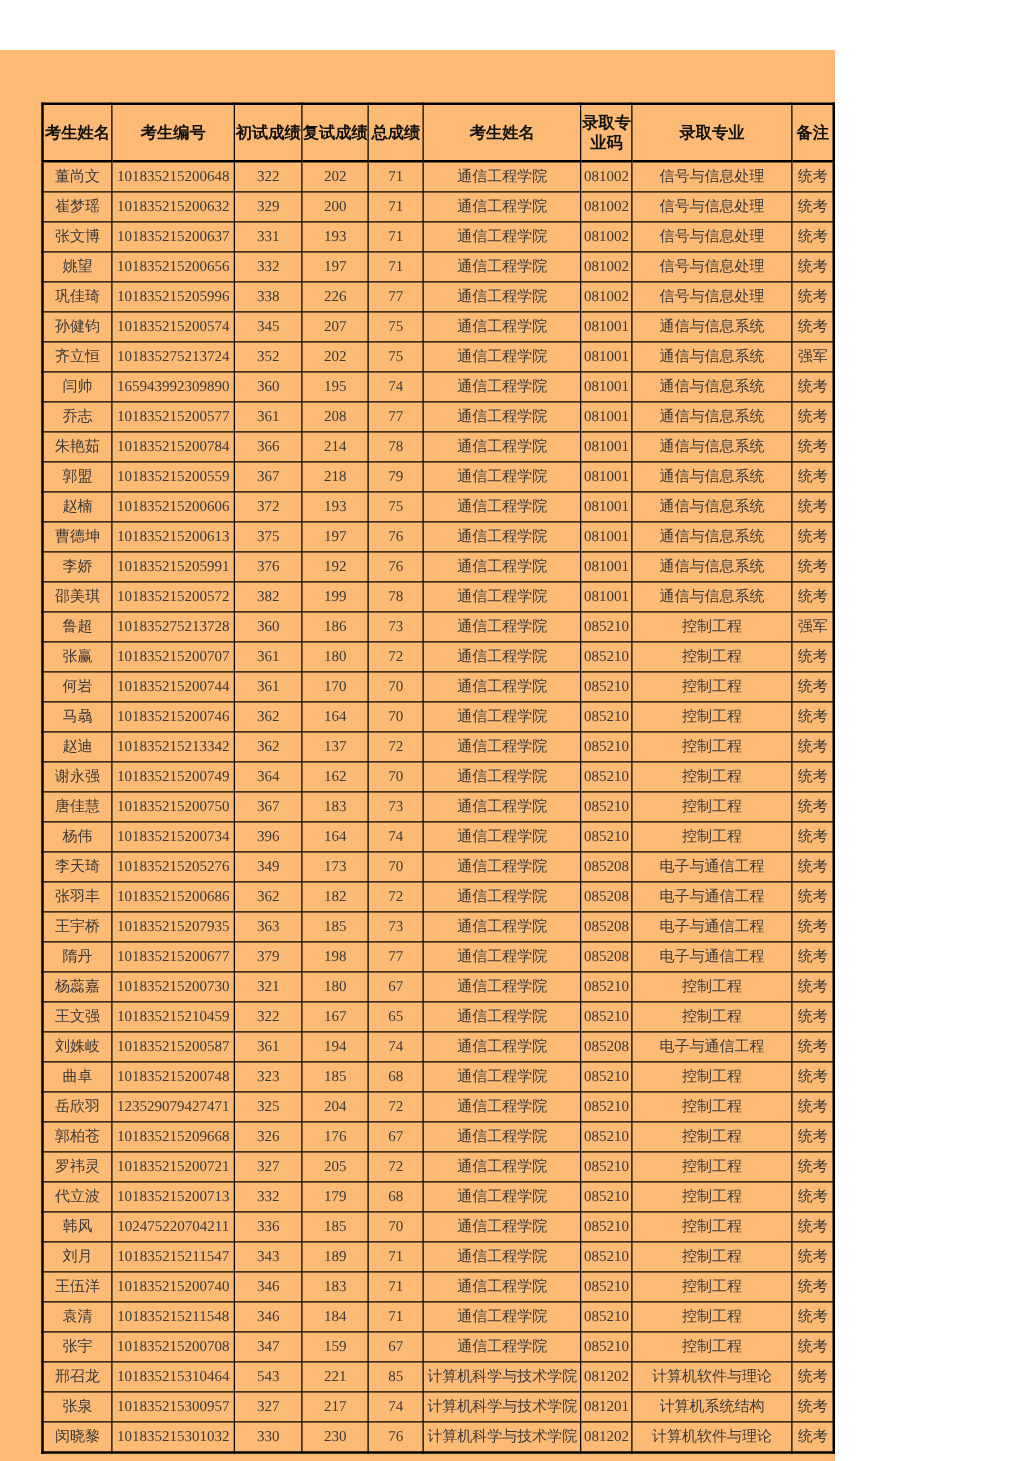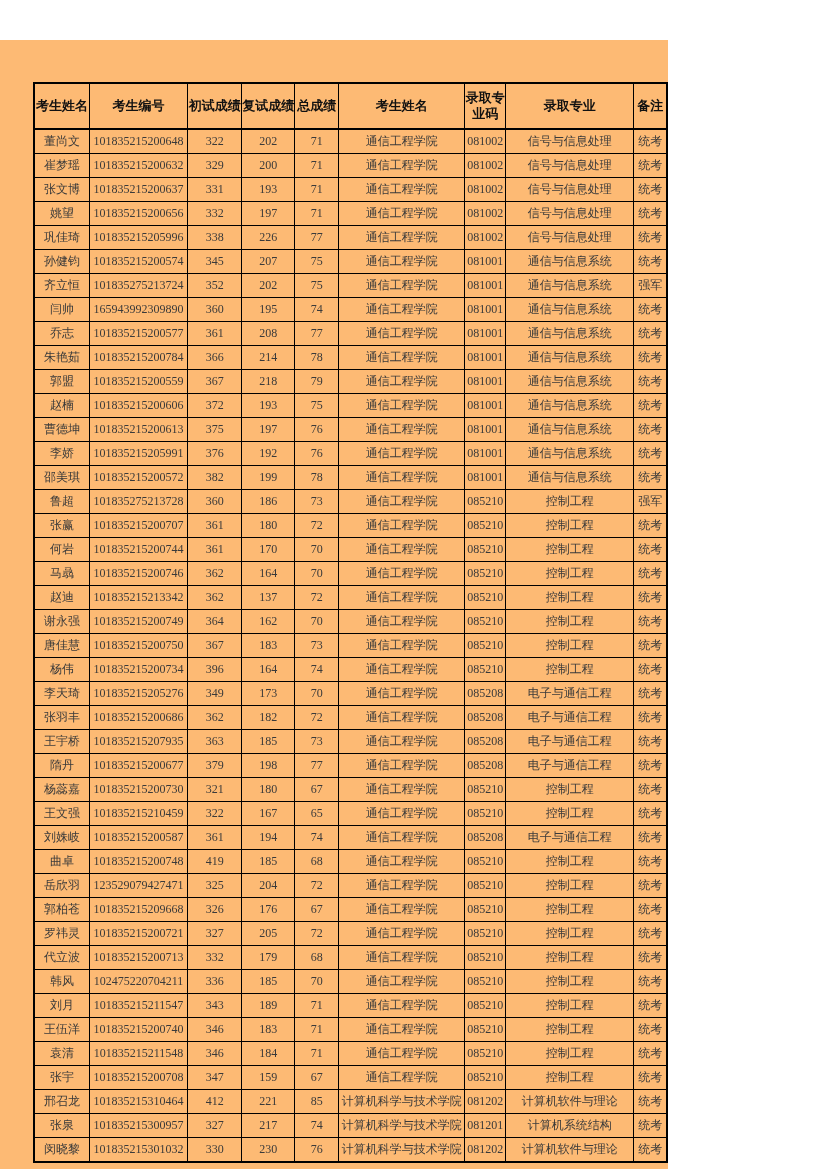--- a/index.html
+++ b/index.html
@@ -418,21 +418,21 @@
           <td>194</td>
           <td>74</td>
           <td>通信工程学院</td>
           <td>085208</td>
           <td>电子与通信工程</td>
           <td>统考</td>
         </tr>
         <tr>
           <td>曲卓</td>
           <td>101835215200748</td>
-          <td>419</td>
+          <td>323</td>
           <td>185</td>
           <td>68</td>
           <td>通信工程学院</td>
           <td>085210</td>
           <td>控制工程</td>
           <td>统考</td>
         </tr>
         <tr>
           <td>岳欣羽</td>
           <td>123529079427471</td>
@@ -528,21 +528,21 @@
           <td>159</td>
           <td>67</td>
           <td>通信工程学院</td>
           <td>085210</td>
           <td>控制工程</td>
           <td>统考</td>
         </tr>
         <tr>
           <td>邢召龙</td>
           <td>101835215310464</td>
-          <td>412</td>
+          <td>543</td>
           <td>221</td>
           <td>85</td>
           <td>计算机科学与技术学院</td>
           <td>081202</td>
           <td>计算机软件与理论</td>
           <td>统考</td>
         </tr>
         <tr>
           <td>张泉</td>
           <td>101835215300957</td>

